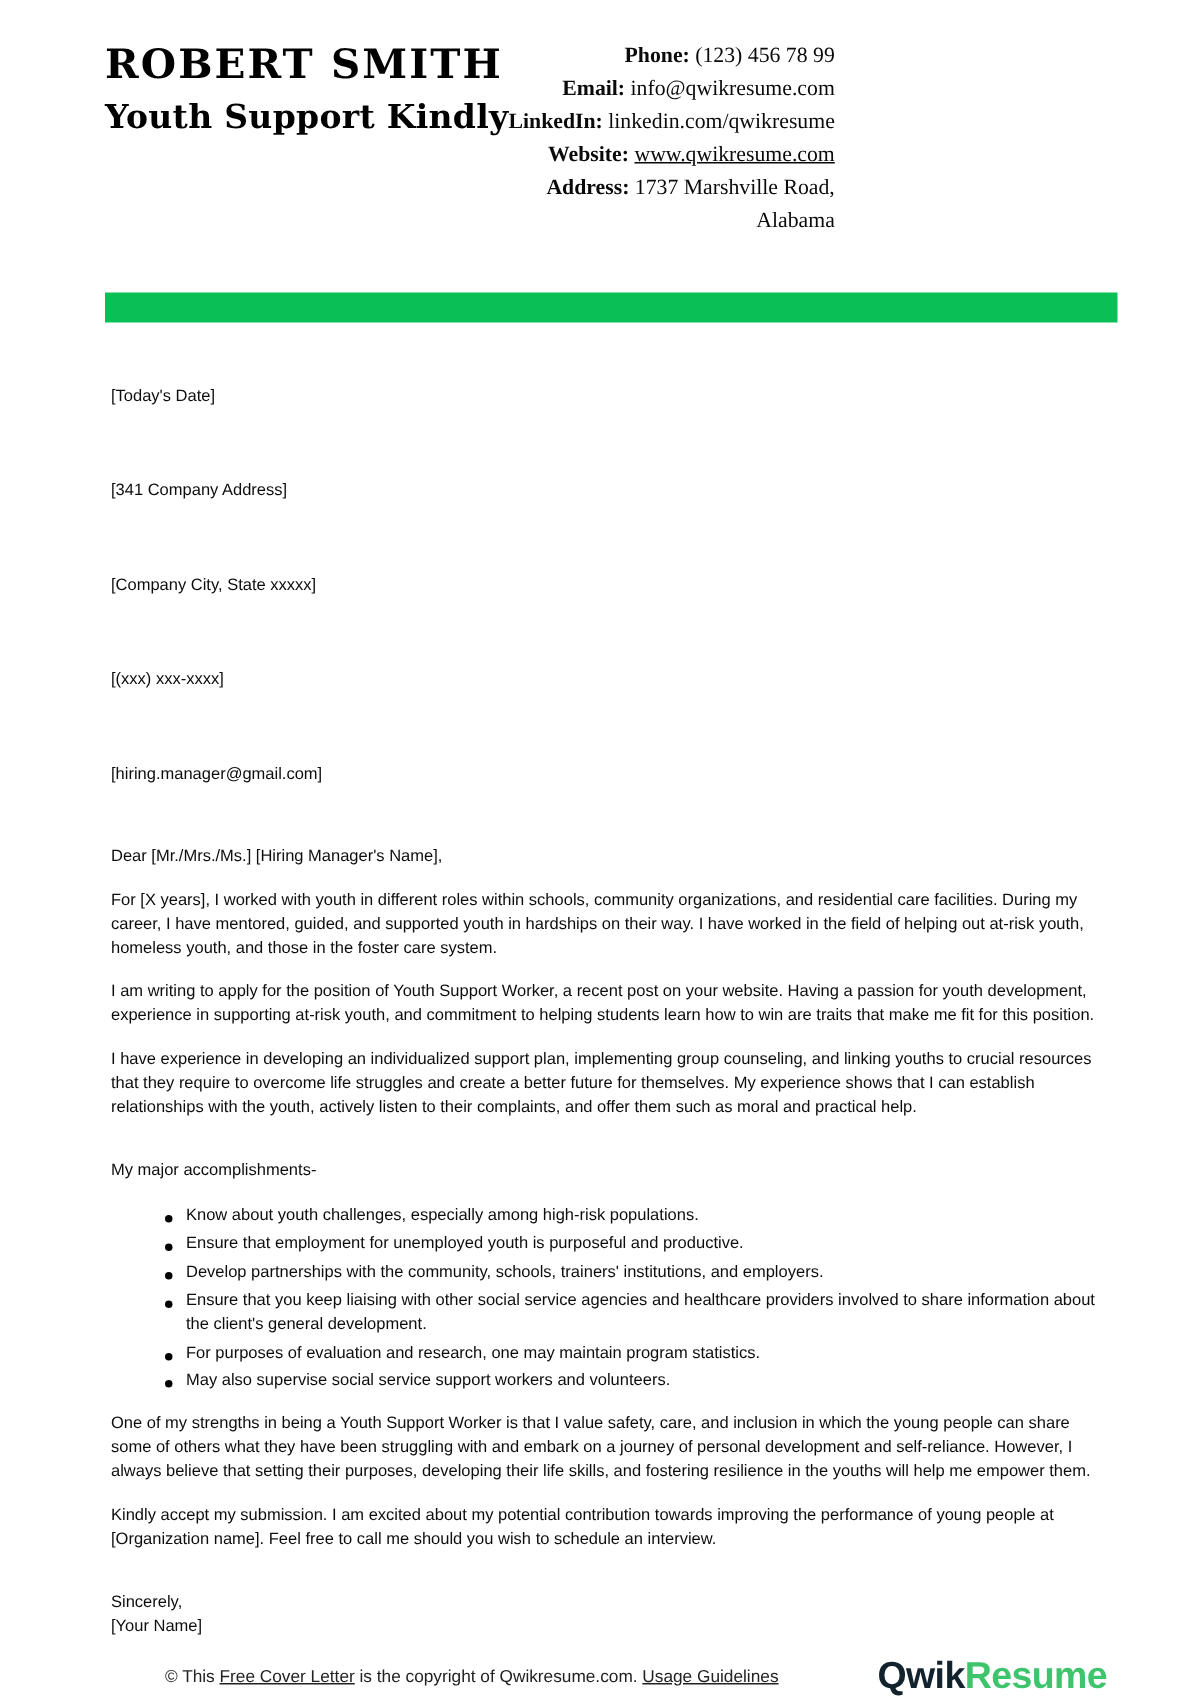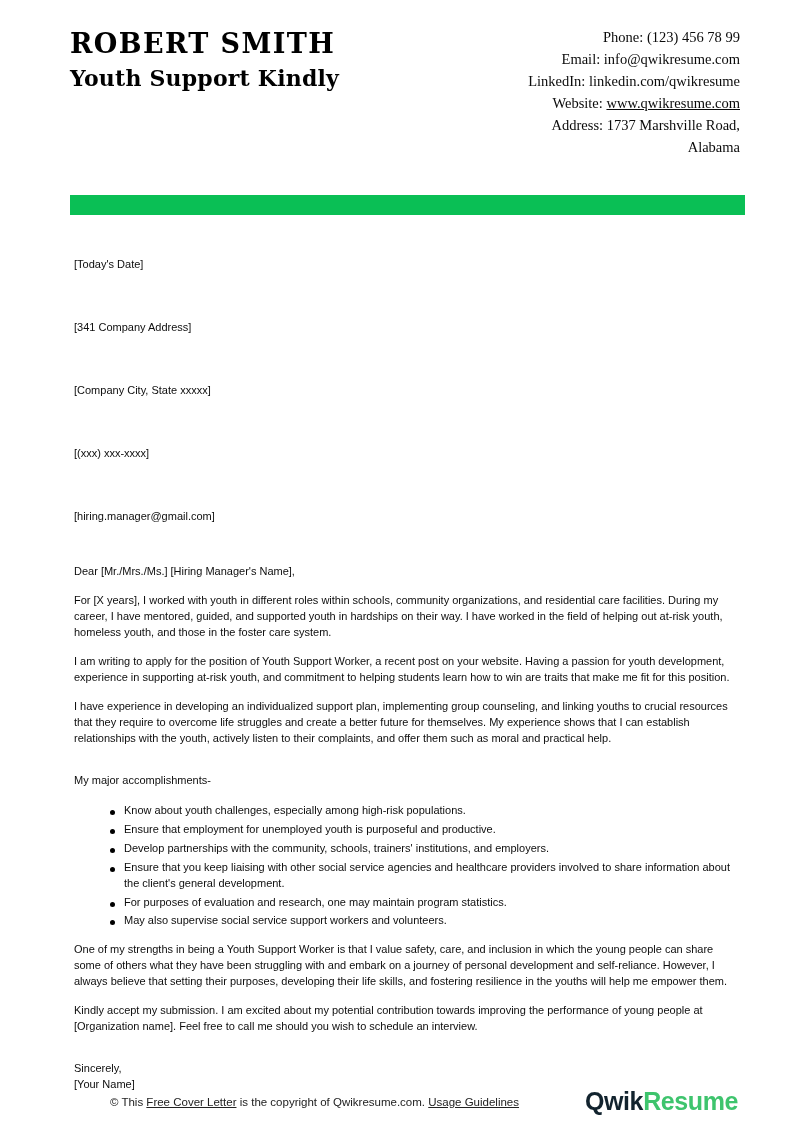--- a/index.html
+++ b/index.html
@@ -16,21 +16,20 @@
     width: 800px;
     height: 1132px;
     background: #ffffff;
     overflow: hidden;
     box-sizing: border-box;
   }
 
   
   .header {
     display: flex;
-    justify-content: space-between;
     align-items: flex-start;
     padding: 26px 60px 0 70px;
     box-sizing: border-box;
   }
   .identity {
     padding-top: 2px;
   }
   .candidate-name {
     font-family: "DejaVu Serif", serif;
     font-size: 27px;
@@ -53,21 +52,21 @@
   .contact {
     text-align: right;
     font-family: "Liberation Serif", serif;
     font-size: 14.5px;
     line-height: 1.52;
     color: #0a0a0a;
     max-width: 275px;
   }
   .contact .row { white-space: nowrap; }
   .contact .row.wrapline { white-space: normal; }
-  .contact .lbl { font-weight: 400; }
+  .contact .lbl { font-weight: 700; }
   .contact .val { font-weight: 400; }
   .contact .val.link { text-decoration: underline; }
 
   
   .green-bar-wrap {
     padding: 0 55px 0 70px;
     margin-top: 37px;
   }
   .green-bar {
     height: 20px;
@@ -131,21 +130,21 @@
   .signoff {
     margin-top: 26px;
   }
   .signoff div { line-height: 1.45; }
 
   
   .footer {
     position: absolute;
     left: 0;
     right: 0;
-    bottom: 16px;
+    bottom: 0;
     display: flex;
     align-items: center;
     padding: 0 62px 0 70px;
     box-sizing: border-box;
   }
   .footer-note {
     flex: 1;
     text-align: center;
     font-family: "Liberation Sans", sans-serif;
     font-size: 11.5px;

